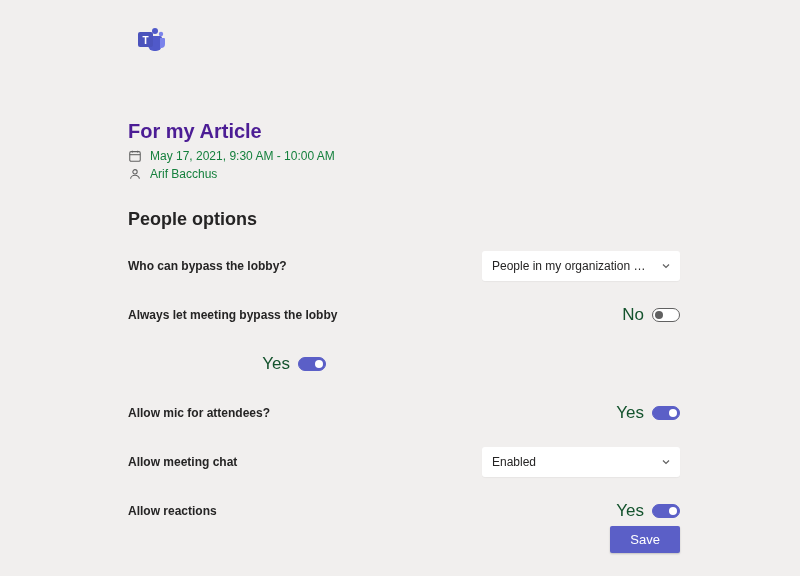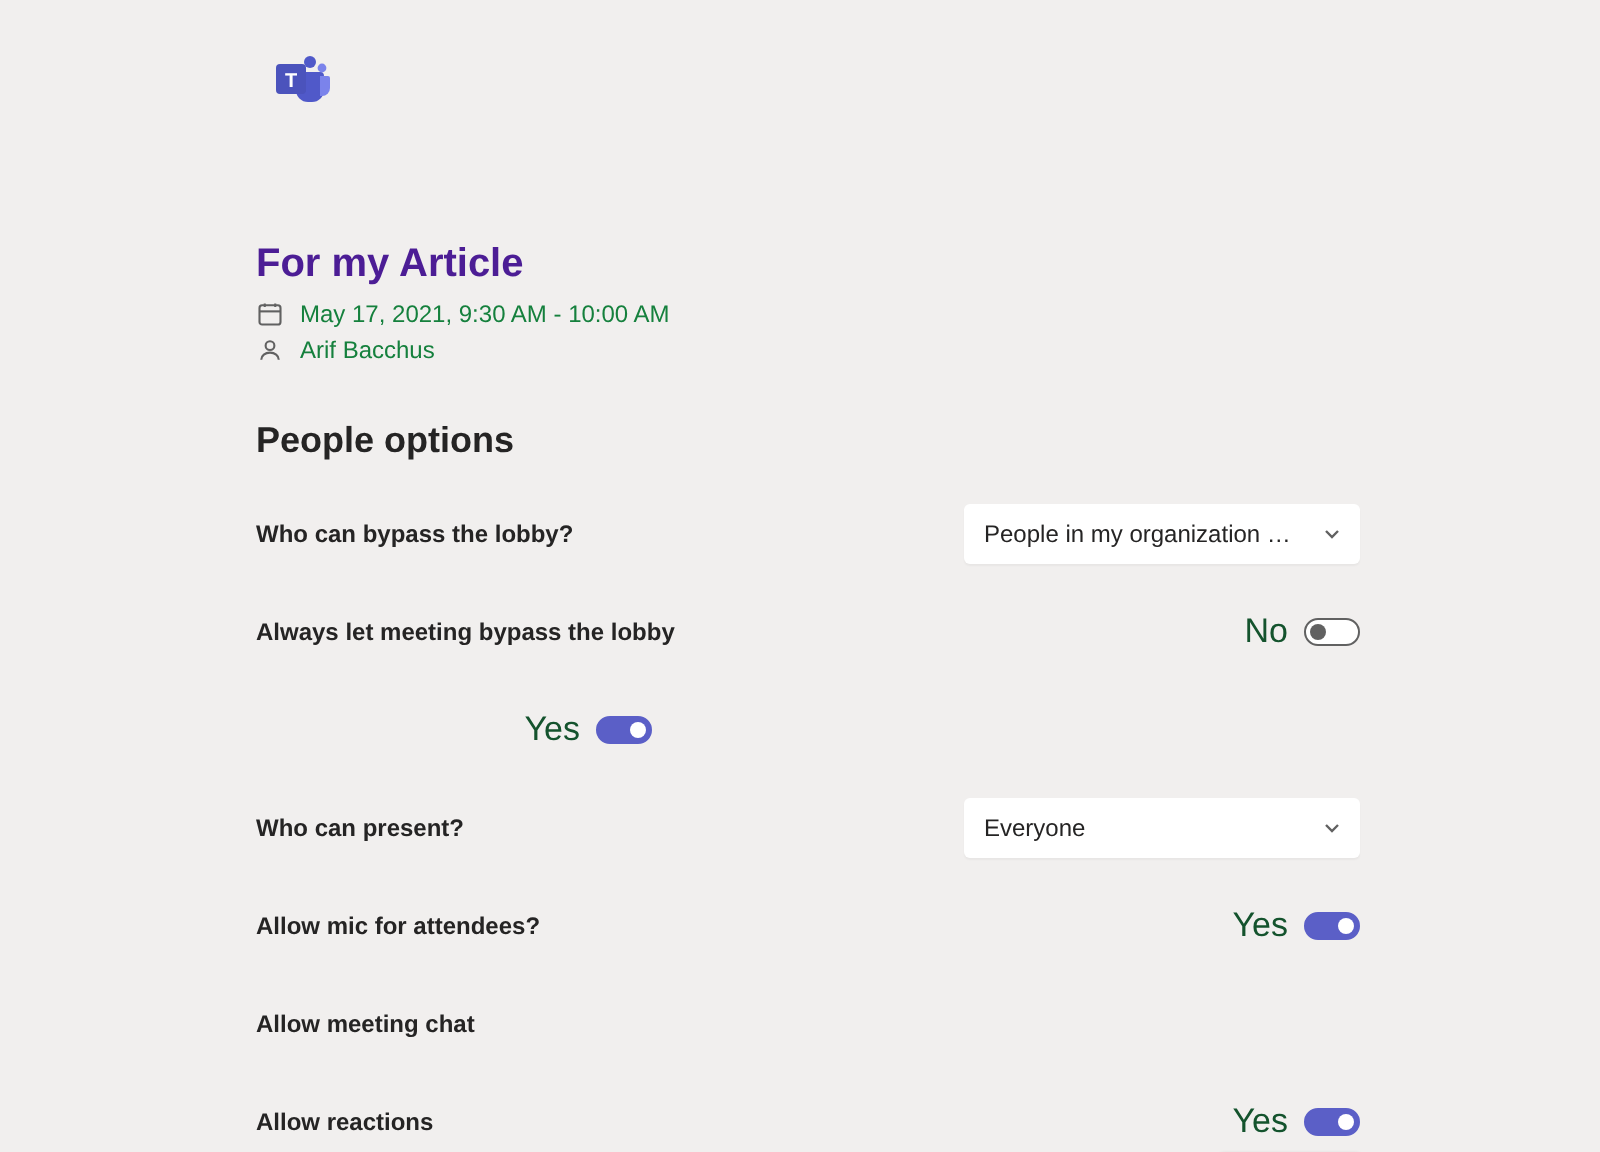--- a/index.html
+++ b/index.html
@@ -195,47 +195,44 @@
     </div>
   </div>
 
   <div class="opt-row">
     <div class="toggle-wrap">
       <span class="toggle-text">Yes</span>
       <div class="toggle on"></div>
     </div>
   </div>
 
-  <div class="opt-row">
-    <span class="opt-label">Who can present?</span>
+
+  <div class="opt-row">
+    <span class="opt-label">Allow mic for attendees?</span>
+    <div class="toggle-wrap">
+      <span class="toggle-text">Yes</span>
+      <div class="toggle on"></div>
+    </div>
+  </div>
+
+  <div class="opt-row">
+    <span class="opt-label">Allow meeting chat</span>
     <div class="select">
-      <span class="sel-text">Everyone</span>
+      <span class="sel-text">Enabled</span>
       <svg class="chev" viewBox="0 0 12 12">
           <path d="M3 4.5 L6 7.5 L9 4.5" fill="none" stroke="#616161" stroke-width="1.2"></path>
         </svg>
     </div>
   </div>
 
   <div class="opt-row">
-    <span class="opt-label">Allow mic for attendees?</span>
+    <span class="opt-label">Allow reactions</span>
     <div class="toggle-wrap">
       <span class="toggle-text">Yes</span>
       <div class="toggle on"></div>
     </div>
   </div>
 
-  <div class="opt-row">
-    <span class="opt-label">Allow meeting chat</span>
-  </div>
-
-  <div class="opt-row">
-    <span class="opt-label">Allow reactions</span>
-    <div class="toggle-wrap">
-      <span class="toggle-text">Yes</span>
-      <div class="toggle on"></div>
-    </div>
-  </div>
-
 </div>
 
 <div class="button-row">
   <button class="save-btn">Save</button>
 </div>
 
 </body></html>

